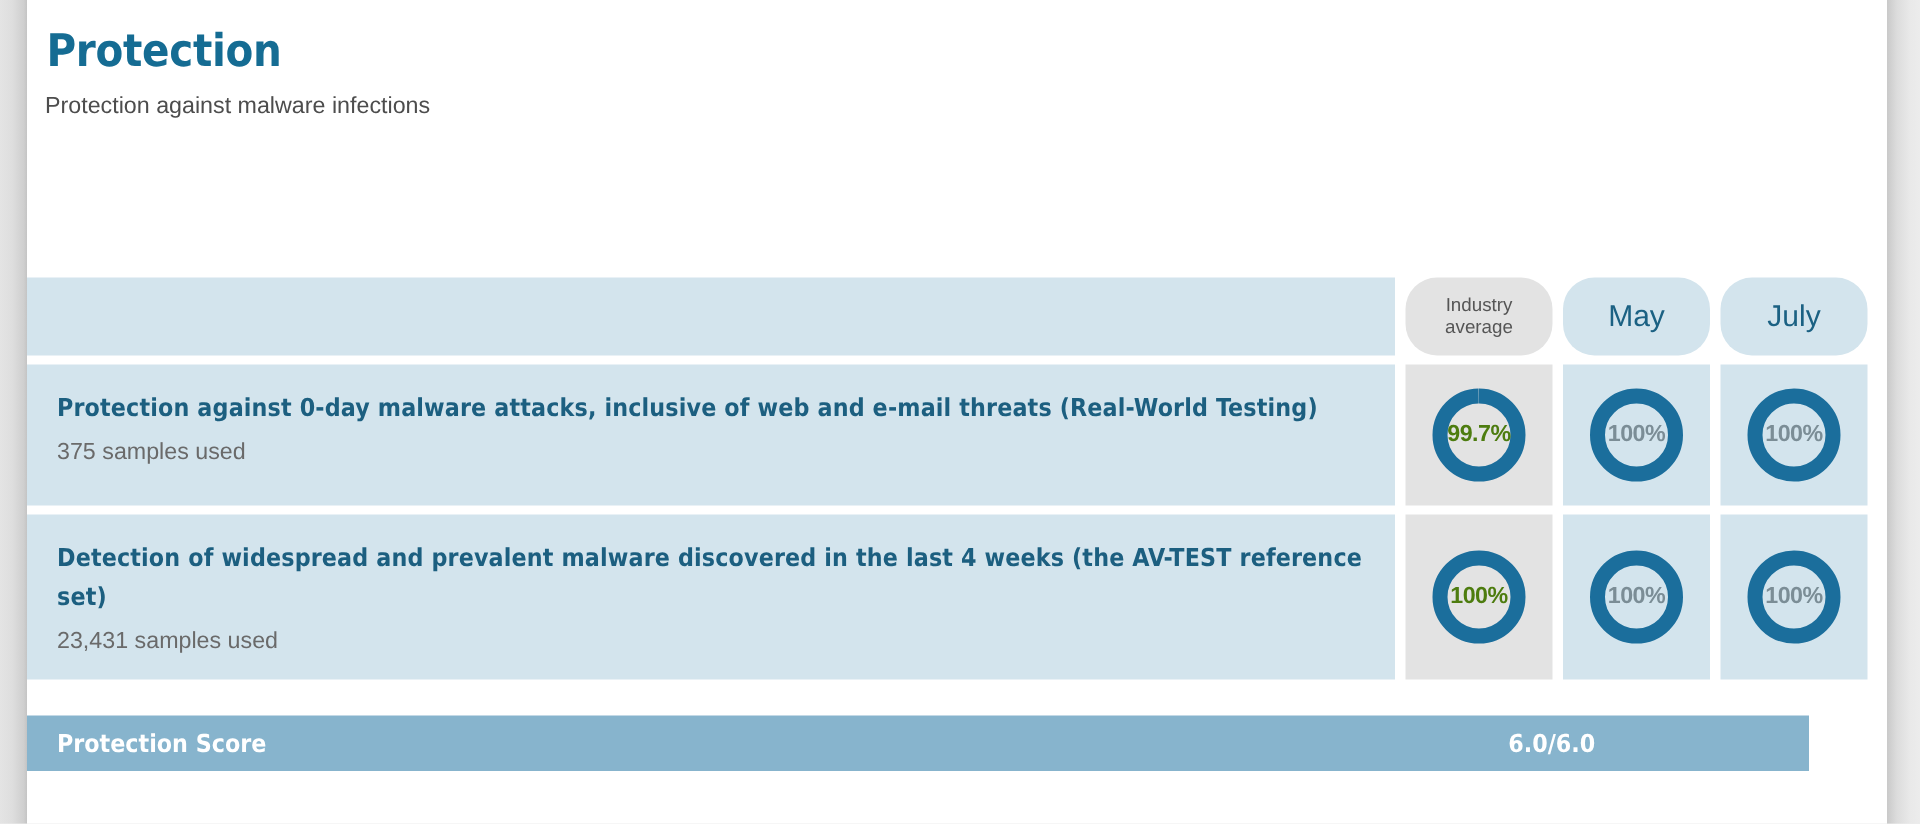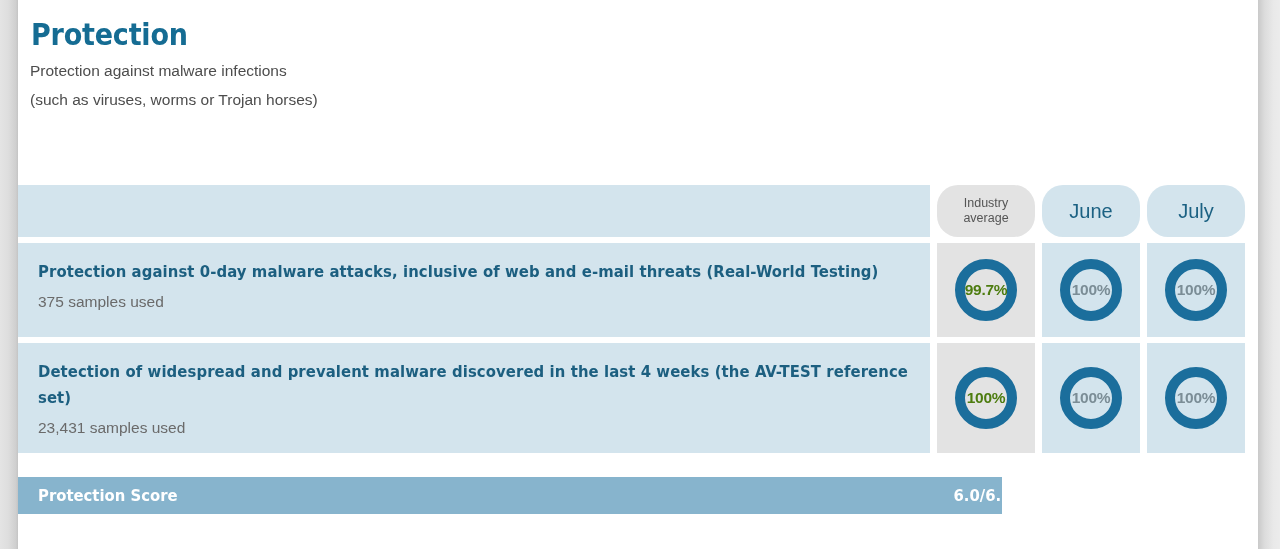--- a/index.html
+++ b/index.html
@@ -165,36 +165,36 @@
     letter-spacing: -0.3px;
   }
   .donut-label.on-gray { color: #4d7c0f; }
   .donut-label.on-blue { color: #7b8d96; }
 
   
   .score-bar {
     position: absolute;
     left: 0;
     top: 477px;
-    width: 984px;
+    width: 1188px;
     height: 37px;
     background: #87b4cd;
     display: flex;
     align-items: center;
   }
   .score-bar-label {
     font-family: "DejaVu Sans Condensed", "Liberation Sans Narrow", "Liberation Sans", sans-serif;
     font-size: 16.5px;
     font-weight: bold;
     color: #ffffff;
     margin-left: 20px;
   }
   .score-bar-value {
     position: absolute;
-    left: 912px;
+    left: 964px;
     width: 105px;
     text-align: center;
     font-family: "DejaVu Sans Condensed", "Liberation Sans Narrow", "Liberation Sans", sans-serif;
     font-size: 16.5px;
     font-weight: bold;
     color: #ffffff;
   }
 </style>
 </head>
 <body>
@@ -203,35 +203,34 @@
 
   <div class="gutter-left"></div>
   <div class="gutter-right"></div>
 
   <div class="card">
 
     <div class="intro">
       <h1 class="page-title">Protection</h1>
       <div class="intro-desc">
         <div>Protection against malware infections</div>
-        <div>(such as viruses, worms or Trojan horses)</div>
       </div>
     </div>
 
     <div class="table">
 
       <div class="trow">
         <div class="cell-label header-blank"></div>
         <div class="cell-metric industry hdr">
           <span>
             <span>Industry</span><br>
             <span>average</span>
           </span>
         </div>
-        <div class="cell-metric hdr">June</div>
+        <div class="cell-metric hdr">May</div>
         <div class="cell-metric hdr">July</div>
       </div>
 
       <div class="trow">
         <div class="cell-label">
           <div class="score-title">Protection against 0-day malware attacks, inclusive of web and e-mail threats (Real-World Testing)</div>
           <div class="score-sub">375 samples used</div>
         </div>
 
         <div class="cell-metric industry">

